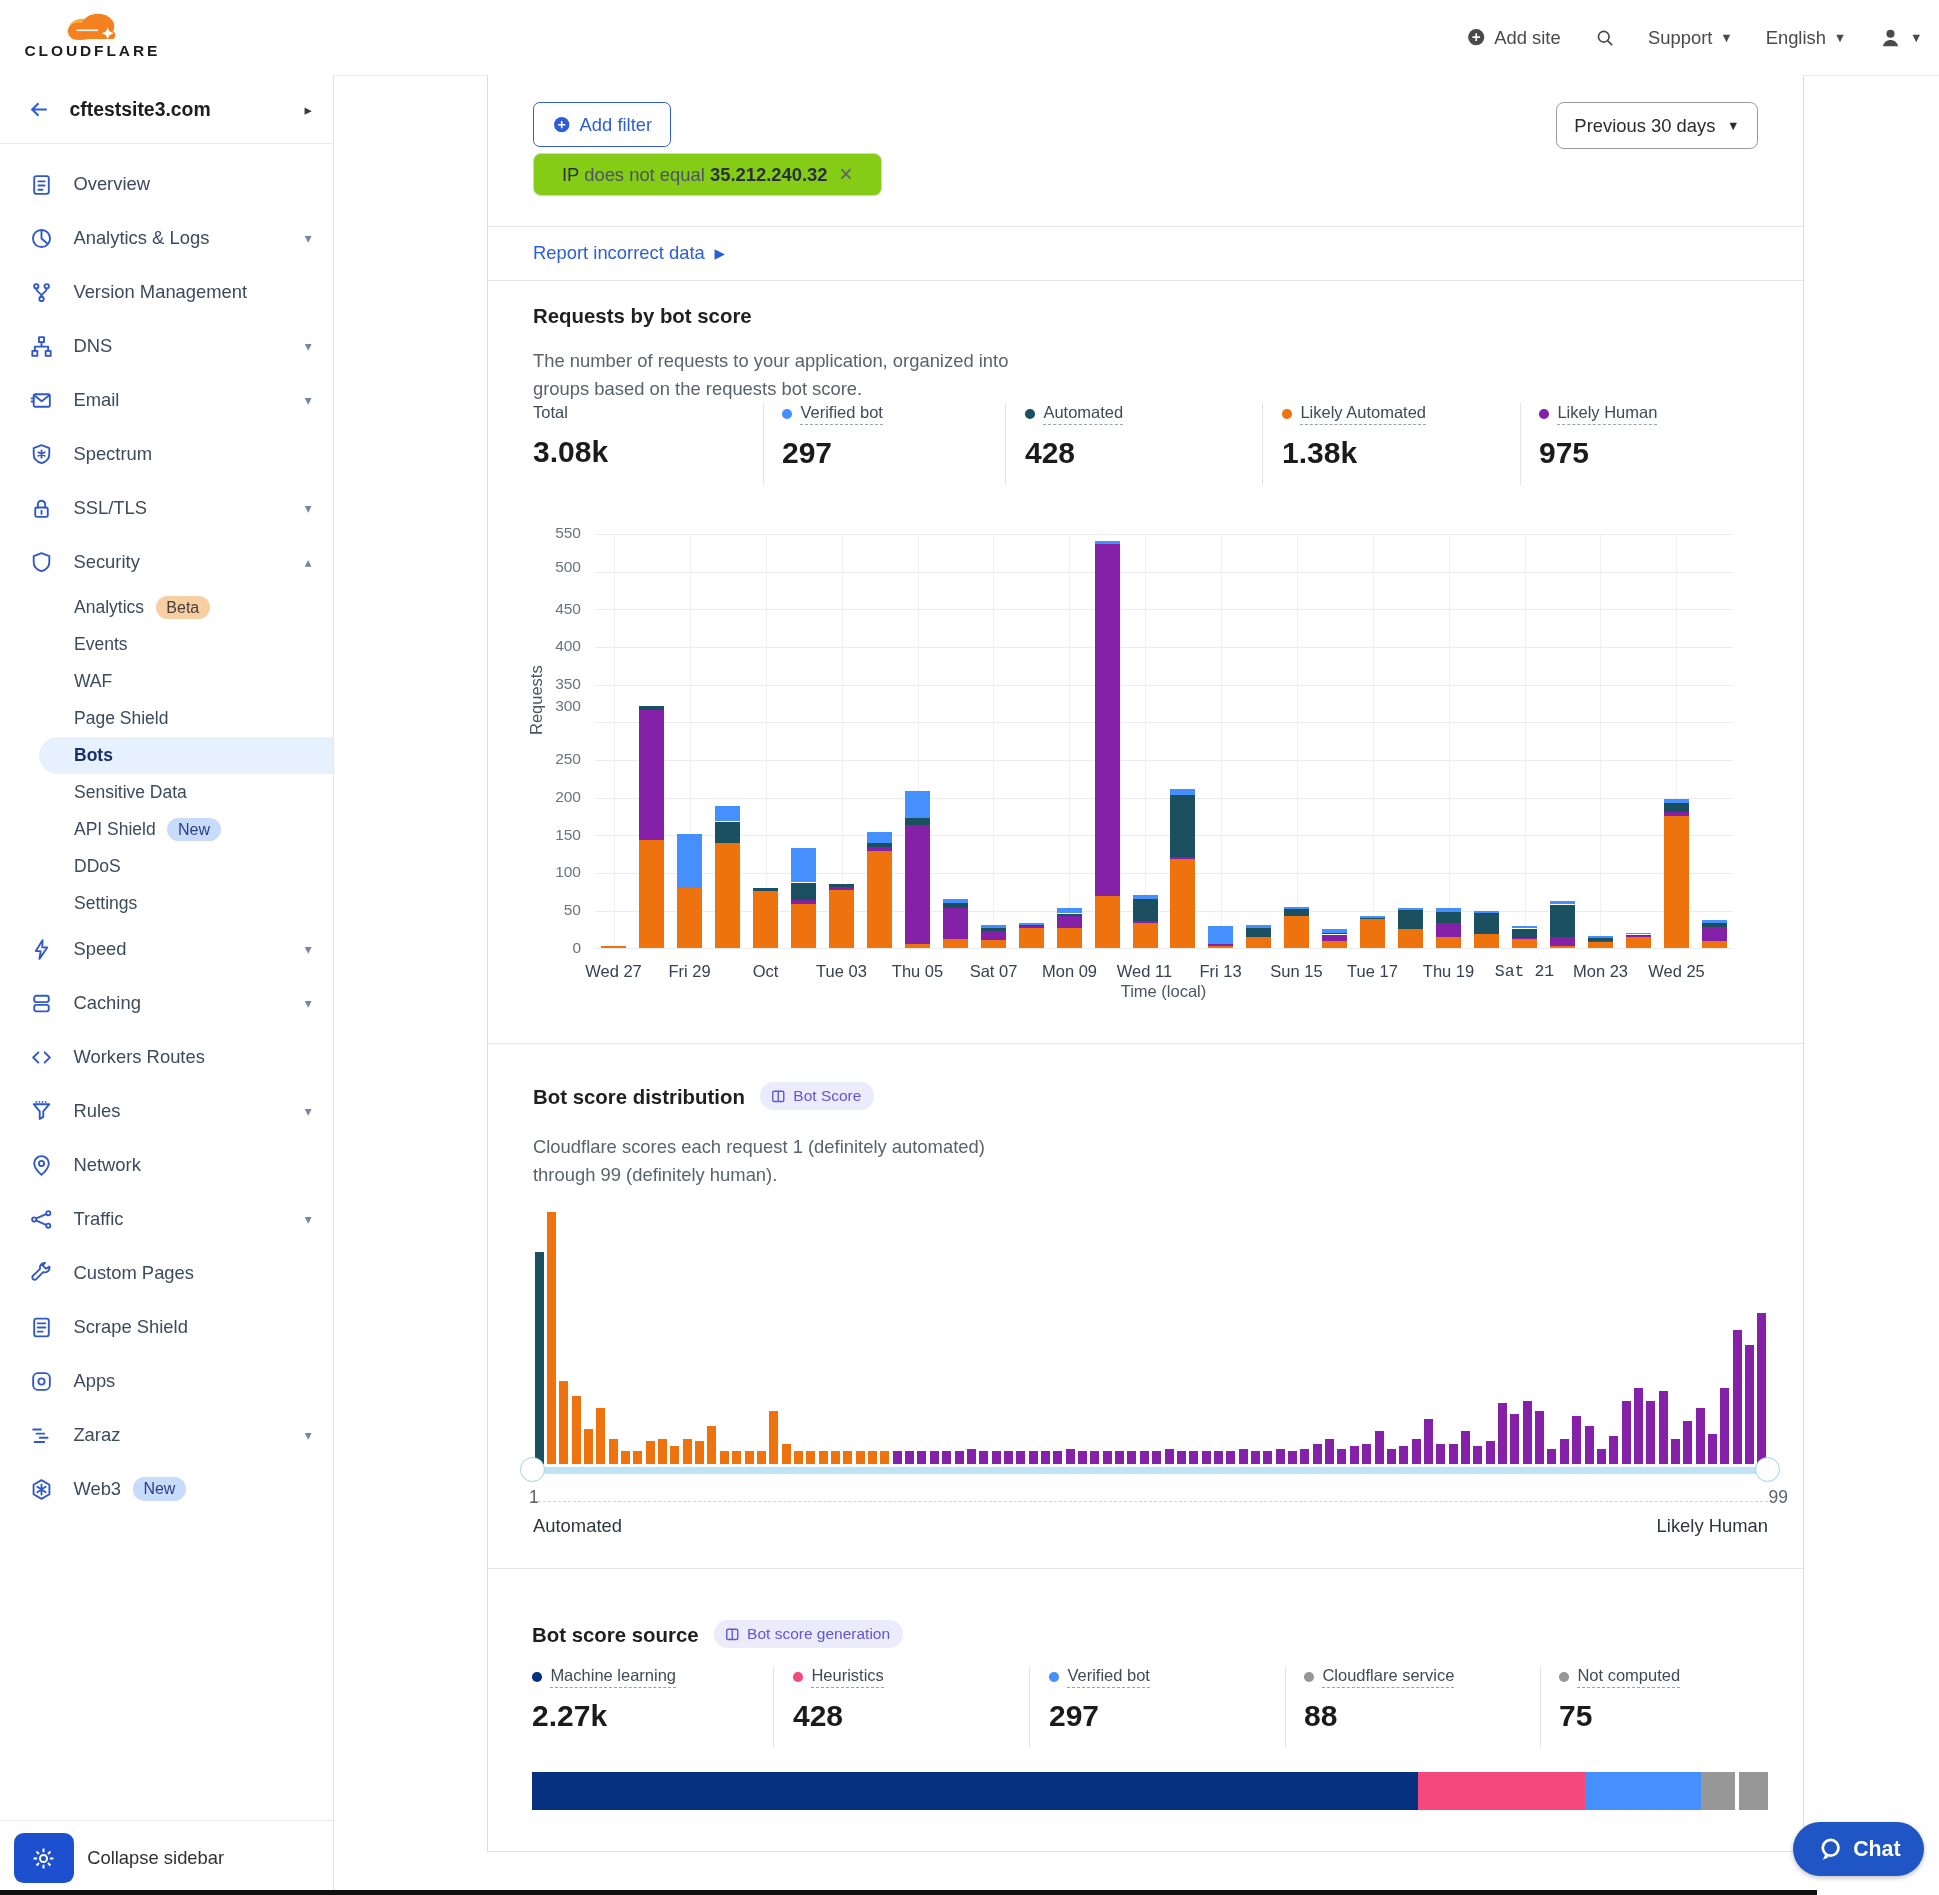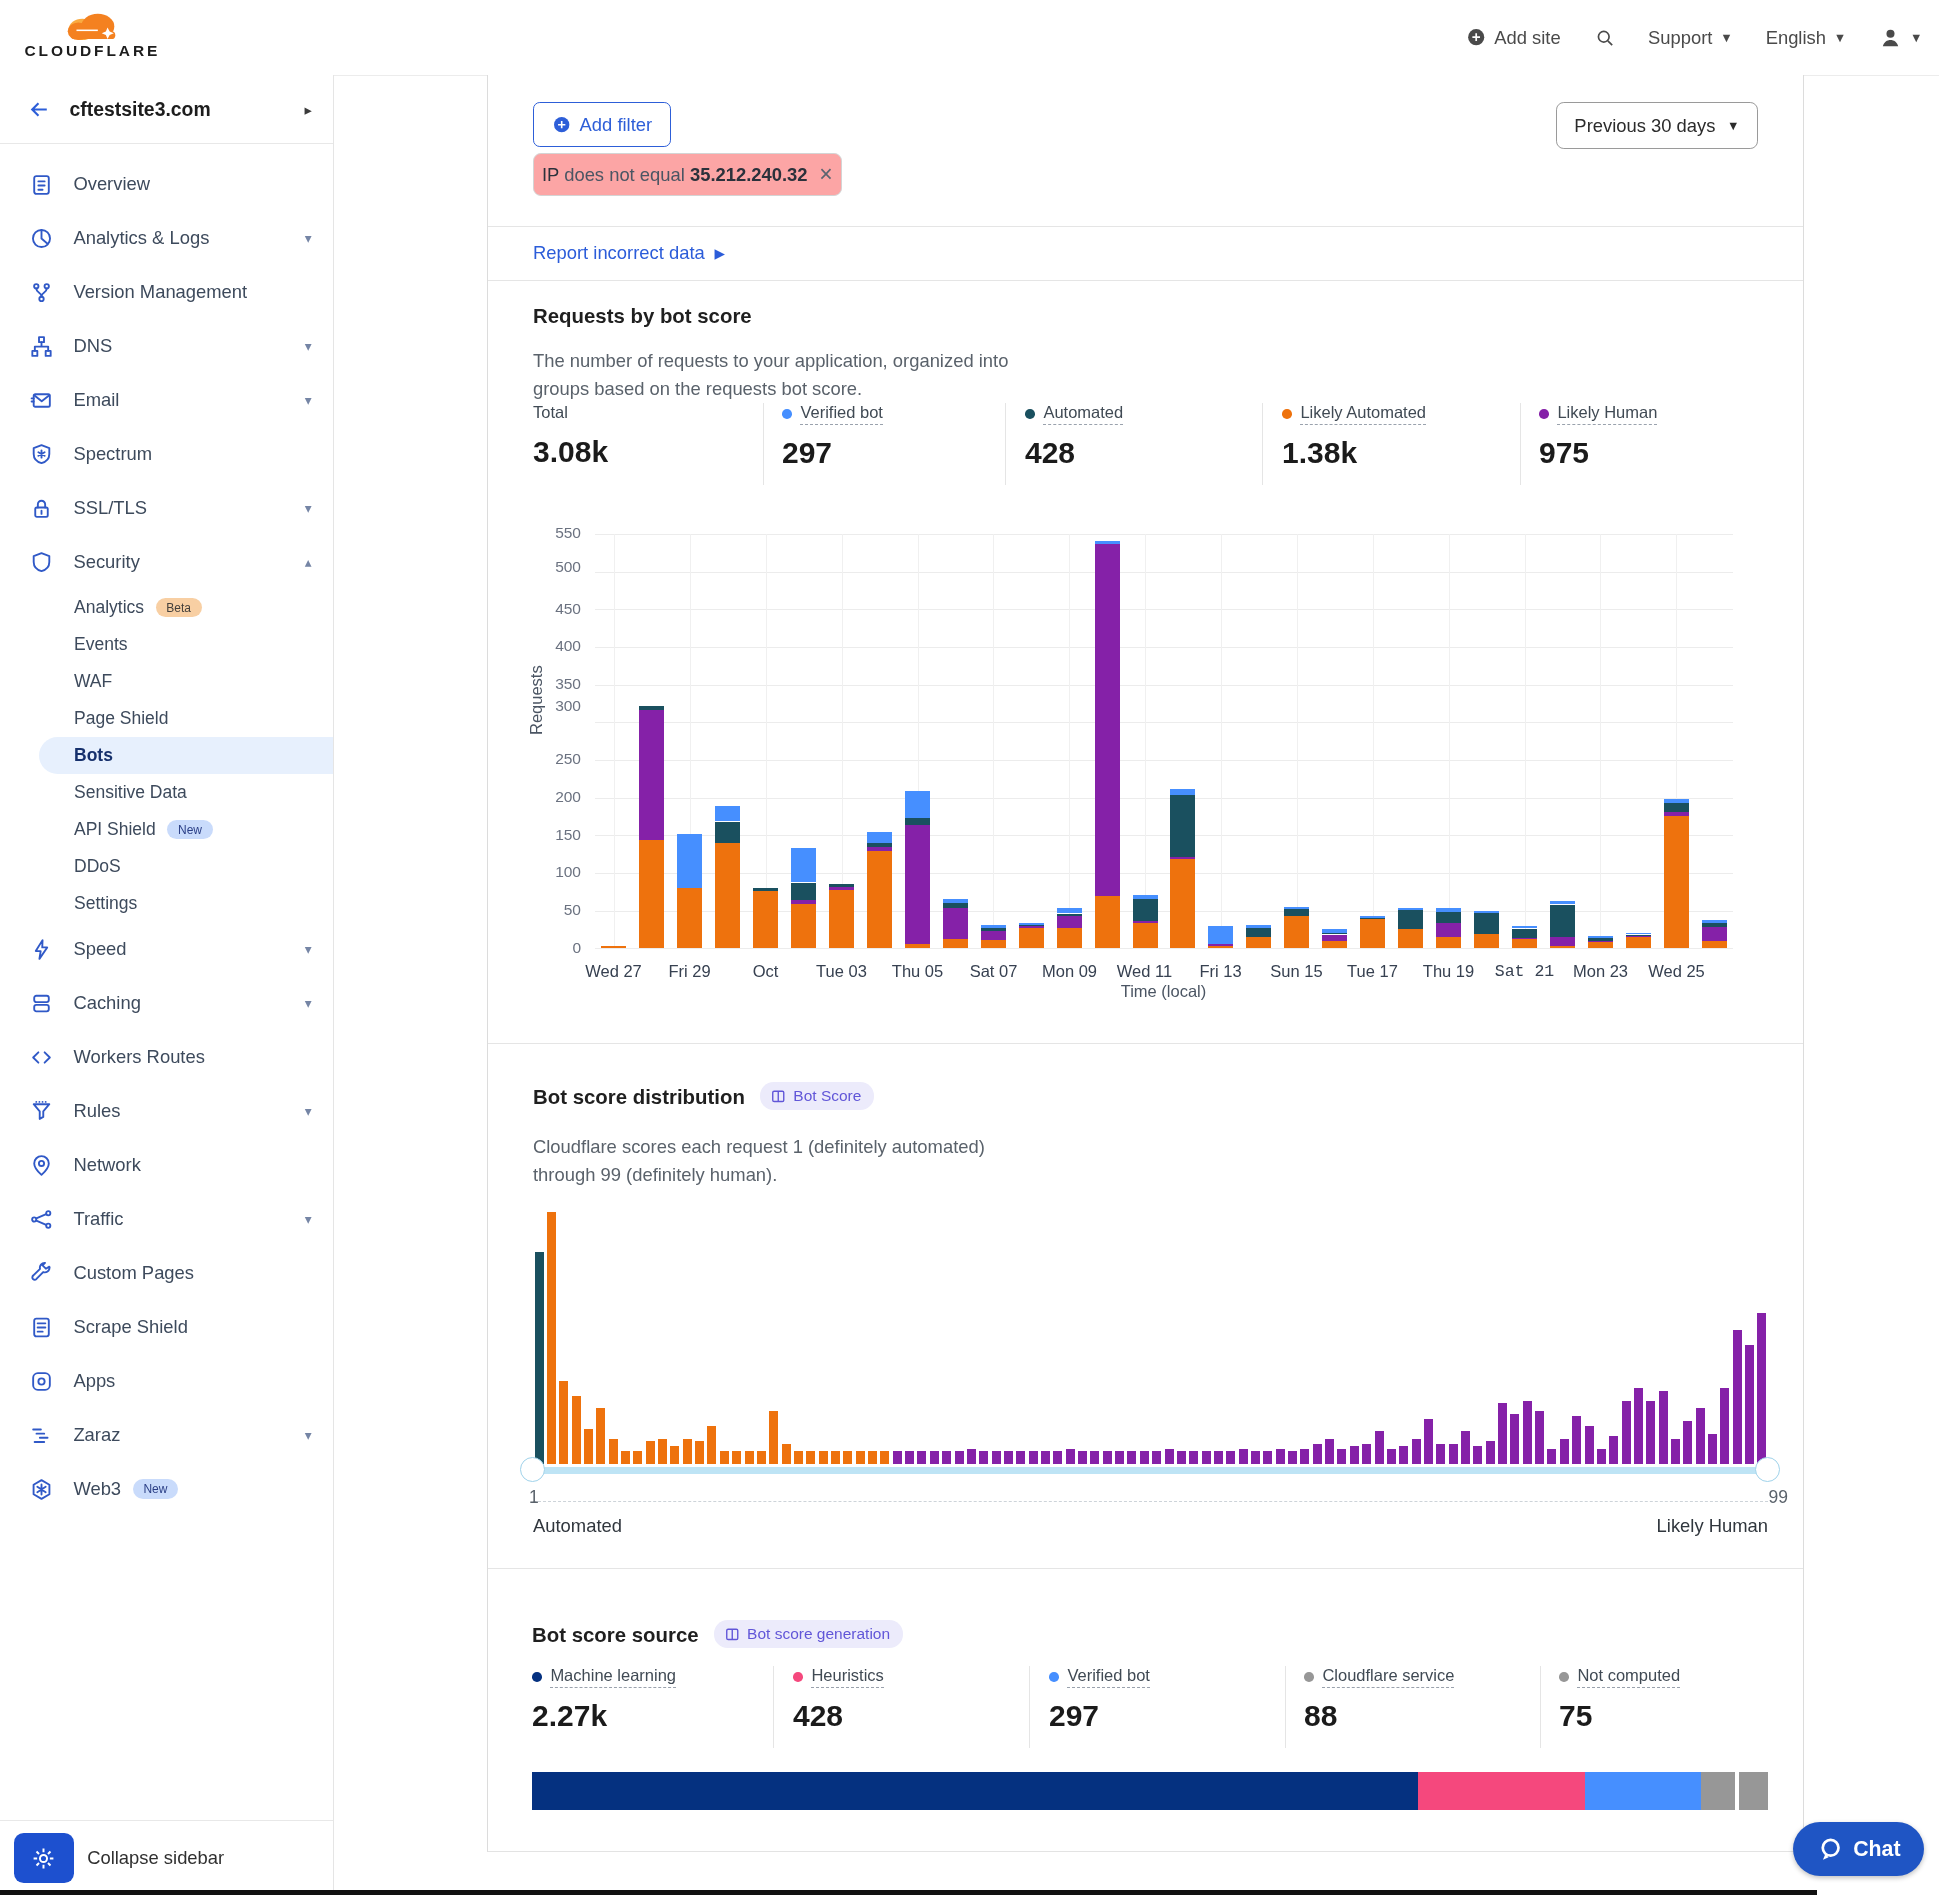--- a/index.html
+++ b/index.html
@@ -19,31 +19,31 @@
   #site-row{position:absolute;left:0;top:0;width:333px;height:68px;border-bottom:1px solid #e8e8e8;display:flex;align-items:center;}
   #site-name{font-size:19.4px;font-weight:700;color:#1d1d1d;margin-left:17.5px;flex:1;}
   #sb-list{position:absolute;left:0;top:82px;width:333px;}
   .sb-item{height:54px;display:flex;align-items:center;padding:0 13.6px 0 29px;cursor:pointer;color:#3d4a5c;font-size:18.4px;}
   .sb-item .ic{width:25px;height:25px;margin-right:19.4px;color:#3059c7;flex:none;}
   .sb-item .lbl{flex:none;}
   .sb-item .spacer{flex:1;}
   .sb-chev{color:#7585a5;font-size:13.6px;margin-right:7.8px;}
   .sb-sub-item{height:37px;display:flex;align-items:center;padding:0 13.6px 0 74px;cursor:pointer;color:#3d4a5c;font-size:17.5px;}
   .sb-sub-item.active{background:#e7f0fd;border-radius:21.3px 0 0 21.3px;margin-left:39px;padding-left:35px;color:#16306c;font-weight:700;}
-  .badge{margin-left:11.6px;font-size:12px;border-radius:11.6px;padding:2.9px 10.7px;flex:none;}
+  .badge{margin-left:11.6px;font-size:16px;border-radius:11.6px;padding:2.9px 10.7px;flex:none;}
   .badge.beta{background:#f8cfa3;color:#44403c;}
   .badge.new{background:#c9dbfb;color:#2b3f86;}
   #sb-foot{position:absolute;left:0;bottom:0;width:333px;height:74px;border-top:1px solid #e8e8e8;display:flex;align-items:center;background:#fff;}
   #gear-btn{width:60px;height:50px;background:#1d50cf;border-radius:9.7px;margin-left:13.6px;display:flex;align-items:center;justify-content:center;cursor:pointer;flex:none;}
   #collapse-label{font-size:18.4px;color:#303030;margin-left:13.6px;cursor:pointer;}
   
   #card{position:absolute;left:487px;top:75px;width:1315px;height:1776px;background:#fff;border-left:1px solid #dcdcdc;border-right:1px solid #dcdcdc;border-bottom:1px solid #e3e3e3;}
   .hdiv{position:absolute;left:0;width:1315px;height:1px;background:#e5e5e5;}
   #add-filter{position:absolute;left:45px;top:27px;height:43px;padding:0 17.5px;border:1px solid #2d5ed8;border-radius:6.8px;display:flex;align-items:center;gap:8.7px;color:#2d5ed8;font-size:18.4px;cursor:pointer;background:#fff;}
-  #filter-chip{position:absolute;left:45px;top:78px;height:41px;padding:0 8px;border:1px solid #d4d4d4;border-radius:7.8px;display:flex;align-items:center;gap:11.6px;font-size:18.4px;color:#2b313b;background:#fca5a5;}
+  #filter-chip{position:absolute;left:45px;top:78px;height:41px;padding:0 28px;border:1px solid #d4d4d4;border-radius:7.8px;display:flex;align-items:center;gap:11.6px;font-size:18.4px;color:#2b313b;background:#84cc16;}
   #filter-close{font-size:23px;color:#5b6470;cursor:pointer;line-height:1;}
   #range-select{position:absolute;right:45px;top:27px;height:45px;padding:0 17.5px;border:1px solid #9a9a9a;border-radius:7.8px;display:flex;align-items:center;gap:11.6px;font-size:18.4px;color:#2b2b2b;cursor:pointer;background:#fff;}
   #report-link{position:absolute;left:45px;top:167px;display:flex;align-items:center;gap:9.7px;color:#2b5cd9;font-size:18.4px;cursor:pointer;}
   #report-link .tri{font-size:13.6px;}
   .sec-title{font-size:20.4px;font-weight:700;color:#1f1f1f;}
   .sec-desc{font-size:18.4px;color:#5a626b;line-height:1.52;max-width:524px;}
   .title-badge{display:inline-flex;align-items:center;gap:6.8px;background:#ecebfb;color:#6156d8;font-size:15.5px;border-radius:13.6px;padding:4.9px 12.6px 4.9px 9.7px;margin-left:15.5px;transform:translateY(-1.9px);cursor:pointer;}
   
   .stat{position:absolute;}
   .stat-label{display:flex;align-items:center;font-size:16.5px;color:#404a54;}

